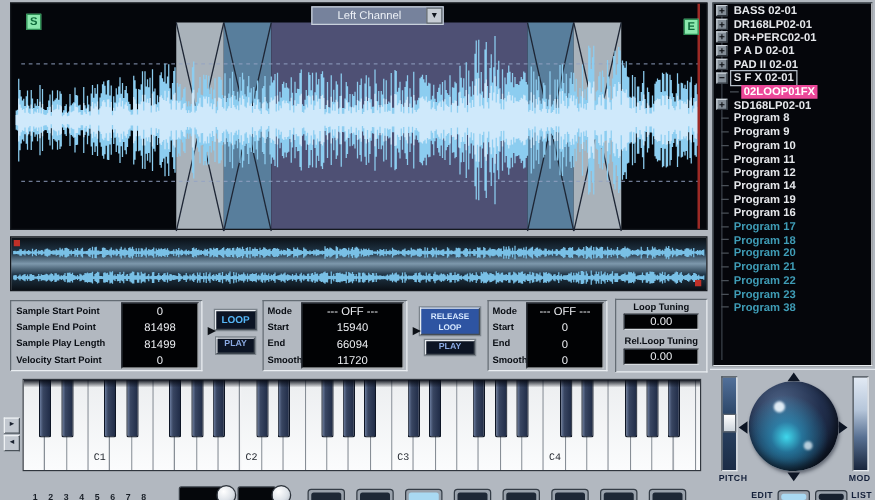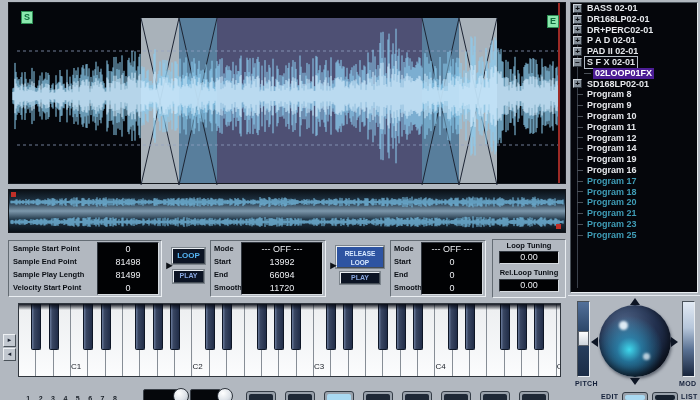--- a/index.html
+++ b/index.html
@@ -42,21 +42,21 @@
 
   
   .kb-wrap{position:absolute;left:18px;top:303px;width:543px;height:74px;background:#f2f3f5;overflow:hidden;
            border:1px solid #30363e;}
   .kb-shadow{position:absolute;left:0;right:0;top:0;height:6px;z-index:5;
              background:linear-gradient(rgba(8,12,22,.95),rgba(8,12,22,0));}
   .wkey{position:absolute;top:0;bottom:0;background:linear-gradient(#eceef0,#fbfcfd);border-right:1px solid #878e96;}
   .bkey{position:absolute;top:0;height:46px;width:10px;z-index:4;border:1px solid #0e1626;border-top:none;
         border-radius:0 0 2px 2px;
         background:linear-gradient(90deg,#6a7b9c 0%,#394662 30%,#212d48 100%);}
-  .klabel{position:absolute;bottom:5px;font-size:8px;color:#191e26;text-align:left;z-index:3;}
+  .klabel{position:absolute;bottom:5px;font-size:8px;color:#191e26;text-align:center;z-index:3;font-family:Liberation Mono, monospace;}
   .oct-btn{position:absolute;left:3px;width:13px;height:13px;background:#c2c8d0;border:1px solid;
            border-color:#eef1f4 #4a525a #4a525a #eef1f4;color:#1a2230;font-size:6px;text-align:center;line-height:11px;}
 
   
   .numrow{position:absolute;left:22px;top:387px;z-index:2;}
   .numrow span{display:inline-block;width:12.4px;text-align:center;font-size:7px;font-weight:bold;color:#181e26;}
   .knob-disp{position:absolute;top:389px;height:16px;background:#05070b;border:1px solid #3a4048;border-radius:2px;}
   .knob{position:absolute;top:388px;width:16px;height:16px;border-radius:50%;border:1px solid #2e343c;
         background:radial-gradient(circle at 35% 30%,#ffffff 0%,#dde2e8 55%,#aab2bc 100%);z-index:2;}
   .fbtn{position:absolute;top:391px;width:30px;height:14px;background:#9aa2ac;border:1px solid #343c46;
@@ -70,21 +70,21 @@
         border-color:#4a525a #e8ecf0 #e8ecf0 #4a525a;overflow:hidden;}
   .tree-vline{position:absolute;left:6px;top:6px;bottom:4px;width:1px;background:#3a404a;}
   .tree-row{position:relative;height:10.8px;line-height:10.8px;white-space:nowrap;display:flex;align-items:center;}
   .tbox{display:inline-block;width:9px;height:9px;margin-left:2px;margin-right:3px;background:#848e98;
         border:1px solid;border-color:#ccd3da #2e343c #2e343c #ccd3da;color:#06080c;font-size:8px;font-weight:bold;
         line-height:7px;text-align:center;flex:none;}
   .ttick{display:inline-block;width:6px;height:1px;background:#4a5058;margin-left:6px;margin-right:2px;flex:none;}
   .ttick.child{margin-left:13px;width:7px;}
   .tlbl{font-size:9px;font-weight:bold;color:#e6e8ec;padding:0 2px;}
   .tlbl.teal{color:#3f9cb6;}
-  .tlbl.selected{background:#4c1d95;color:#ffffff;}
+  .tlbl.selected{background:#ec4899;color:#ffffff;}
   .tlbl.focused{outline:1px solid #b4bcc6;}
 
   
   .ball-panel{position:absolute;left:568px;top:295px;width:132px;height:105px;background:#b2b8c0;
               border-top:1px solid #e4e8ee;}
   .vslider{position:absolute;width:13px;height:76px;border:1px solid;border-color:#4a525a #e8ecf0 #e8ecf0 #4a525a;}
   .vslider.pitch{background:linear-gradient(#52709a 0%,#2c4668 40%,#1b2c46 100%);}
   .vslider.mod{background:linear-gradient(#e2eaf4 0%,#b6c6da 35%,#587092 65%,#18253c 100%);}
   .shandle{position:absolute;left:0;width:11px;height:15px;background:linear-gradient(#ffffff,#ccd4dc);
            border:1px solid #5a626c;}
@@ -128,20 +128,24 @@
           <line x1="8" y1="142" x2="550" y2="142"></line>
       </g>
       <path id="wave-main-outer" fill="none" stroke="#8ccdf0" stroke-width="1" d="M4 85.3L4 100.7M5 84.7L5 101.3M6 59.9L6 126.1M7 68.9L7 117.1M8 74.2L8 111.8M9 77.4L9 108.6M10 76.0L10 110.0M11 81.7L11 104.3M12 74.0L12 112.0M13 69.3L13 116.7M14 81.6L14 104.4M15 83.8L15 102.2M16 69.0L16 117.0M17 75.8L17 110.2M18 83.3L18 102.7M19 79.7L19 106.3M20 81.5L20 104.5M21 76.1L21 109.9M22 81.7L22 104.3M23 64.9L23 121.1M24 82.9L24 103.1M25 68.2L25 117.8M26 84.1L26 101.9M27 85.0L27 101.0M28 84.9L28 101.1M29 82.6L29 103.4M30 77.3L30 108.7M31 72.6L31 113.4M32 86.5L32 99.5M33 69.4L33 116.6M34 77.9L34 108.1M35 76.7L35 109.3M36 75.6L36 110.4M37 69.2L37 116.8M38 76.8L38 109.2M39 69.9L39 116.1M40 71.9L40 114.1M41 87.0L41 99.0M42 85.1L42 100.9M43 81.7L43 104.3M44 80.3L44 105.7M45 87.1L45 98.9M46 86.2L46 99.8M47 72.2L47 113.8M48 81.1L48 104.9M49 79.8L49 106.2M50 78.8L50 107.2M51 67.0L51 119.0M52 73.0L52 113.0M53 73.3L53 112.7M54 81.3L54 104.7M55 80.7L55 105.3M56 84.9L56 101.1M57 84.9L57 101.1M58 66.6L58 119.4M59 81.1L59 104.9M60 83.7L60 102.3M61 73.6L61 112.4M62 80.5L62 105.5M63 86.0L63 100.0M64 71.8L64 114.2M65 65.0L65 121.0M66 75.1L66 110.9M67 67.4L67 118.6M68 72.0L68 114.0M69 64.3L69 121.7M70 84.5L70 101.5M71 75.0L71 111.0M72 71.6L72 114.4M73 64.4L73 121.6M74 62.1L74 123.9M75 65.6L75 120.4M76 72.5L76 113.5M77 61.3L77 124.7M78 61.0L78 125.0M79 73.4L79 112.6M80 65.3L80 120.7M81 85.5L81 100.5M82 73.9L82 112.1M83 78.9L83 107.1M84 67.5L84 118.5M85 72.6L85 113.4M86 66.2L86 119.8M87 58.7L87 127.3M88 72.0L88 114.0M89 63.4L89 122.6M90 75.4L90 110.6M91 68.9L91 117.1M92 65.7L92 120.3M93 71.5L93 114.5M94 78.3L94 107.7M95 80.1L95 105.9M96 84.7L96 101.3M97 84.5L97 101.5M98 57.5L98 128.5M99 61.2L99 124.8M100 68.0L100 118.0M101 84.4L101 101.6M102 68.1L102 117.9M103 68.7L103 117.3M104 64.4L104 121.6M105 54.0L105 132.0M106 78.1L106 107.9M107 53.9L107 132.1M108 66.1L108 119.9M109 60.4L109 125.6M110 66.7L110 119.3M111 59.1L111 126.9M112 81.3L112 104.7M113 52.3L113 133.7M114 70.1L114 115.9M115 67.8L115 118.2M116 80.3L116 105.7M117 73.1L117 112.9M118 78.7L118 107.3M119 57.1L119 128.9M120 54.8L120 131.2M121 59.5L121 126.5M122 62.3L122 123.7M123 48.0L123 138.0M124 63.7L124 122.3M125 58.2L125 127.8M126 48.3L126 137.7M127 67.5L127 118.5M128 76.6L128 109.4M129 63.3L129 122.7M130 53.8L130 132.2M131 50.8L131 135.2M132 77.3L132 108.7M133 63.4L133 122.6M134 66.3L134 119.7M135 64.1L135 121.9M136 77.2L136 108.8M137 75.0L137 111.0M138 68.1L138 117.9M139 66.7L139 119.3M140 77.9L140 108.1M141 82.2L141 103.8M142 78.0L142 108.0M143 82.0L143 104.0M144 80.1L144 105.9M145 50.8L145 135.2M146 46.2L146 139.8M147 81.5L147 104.5M148 78.5L148 107.5M149 71.0L149 115.0M150 67.6L150 118.4M151 58.5L151 127.5M152 72.7L152 113.3M153 73.1L153 112.9M154 56.8L154 129.2M155 60.3L155 125.7M156 56.9L156 129.1M157 67.7L157 118.3M158 57.5L158 128.5M159 72.2L159 113.8M160 67.0L160 119.0M161 76.3L161 109.7M162 68.6L162 117.4M163 59.5L163 126.5M164 82.3L164 103.7M165 78.0L165 108.0M166 58.3L166 127.7M167 58.5L167 127.5M168 60.8L168 125.2M169 72.9L169 113.1M170 75.3L170 110.7M171 55.6L171 130.4M172 78.5L172 107.5M173 75.4L173 110.6M174 71.8L174 114.2M175 59.5L175 126.5M176 74.3L176 111.7M177 54.4L177 131.6M178 69.7L178 116.3M179 73.5L179 112.5M180 76.5L180 109.5M181 70.4L181 115.6M182 77.9L182 108.1M183 58.6L183 127.4M184 69.5L184 116.5M185 55.1L185 130.9M186 60.5L186 125.5M187 72.3L187 113.7M188 74.1L188 111.9M189 65.9L189 120.1M190 57.8L190 128.2M191 70.9L191 115.1M192 67.5L192 118.5M193 81.8L193 104.2M194 66.6L194 119.4M195 76.0L195 110.0M196 69.5L196 116.5M197 61.4L197 124.6M198 76.4L198 109.6M199 78.8L199 107.2M200 83.6L200 102.4M201 67.5L201 118.5M202 65.8L202 120.2M203 57.7L203 128.3M204 78.1L204 107.9M205 79.5L205 106.5M206 83.8L206 102.2M207 65.4L207 120.6M208 58.1L208 127.9M209 63.0L209 123.0M210 61.2L210 124.8M211 56.2L211 129.8M212 79.9L212 106.1M213 55.2L213 130.8M214 78.2L214 107.8M215 70.4L215 115.6M216 74.9L216 111.1M217 64.2L217 121.8M218 62.4L218 123.6M219 67.1L219 118.9M220 63.3L220 122.7M221 66.9L221 119.1M222 67.7L222 118.3M223 77.9L223 108.1M224 58.8L224 127.2M225 71.1L225 114.9M226 81.2L226 104.8M227 62.4L227 123.6M228 71.4L228 114.6M229 68.0L229 118.0M230 68.2L230 117.8M231 55.4L231 130.6M232 52.6L232 133.4M233 80.4L233 105.6M234 81.7L234 104.3M235 76.7L235 109.3M236 69.0L236 117.0M237 73.5L237 112.5M238 54.7L238 131.3M239 56.9L239 129.1M240 69.1L240 116.9M241 55.2L241 130.8M242 77.4L242 108.6M243 70.7L243 115.3M244 54.9L244 131.1M245 64.5L245 121.5M246 60.2L246 125.8M247 76.0L247 110.0M248 56.1L248 129.9M249 53.9L249 132.1M250 58.9L250 127.1M251 84.2L251 101.8M252 80.9L252 105.1M253 62.6L253 123.4M254 82.5L254 103.5M255 83.0L255 103.0M256 57.1L256 128.9M257 78.4L257 107.6M258 68.8L258 117.2M259 78.8L259 107.2M260 61.9L260 124.1M261 64.6L261 121.4M262 83.7L262 102.3M263 73.7L263 112.3M264 55.7L264 130.3M265 83.4L265 102.6M266 83.3L266 102.7M267 75.8L267 110.2M268 62.6L268 123.4M269 65.9L269 120.1M270 78.7L270 107.3M271 72.1L271 113.9M272 82.7L272 103.3M273 72.4L273 113.6M274 73.7L274 112.3M275 70.3L275 115.7M276 81.1L276 104.9M277 62.3L277 123.7M278 77.5L278 108.5M279 65.0L279 121.0M280 59.8L280 126.2M281 83.8L281 102.2M282 80.6L282 105.4M283 63.7L283 122.3M284 57.1L284 128.9M285 77.7L285 108.3M286 58.9L286 127.1M287 65.9L287 120.1M288 76.4L288 109.6M289 82.4L289 103.6M290 82.1L290 103.9M291 52.5L291 133.5M292 63.7L292 122.3M293 78.0L293 108.0M294 69.8L294 116.2M295 82.7L295 103.3M296 69.7L296 116.3M297 72.6L297 113.4M298 59.9L298 126.1M299 80.4L299 105.6M300 61.2L300 124.8M301 80.1L301 105.9M302 78.2L302 107.8M303 79.1L303 106.9M304 55.3L304 130.7M305 83.2L305 102.8M306 83.2L306 102.8M307 52.9L307 133.1M308 53.8L308 132.2M309 70.3L309 115.7M310 67.1L310 118.9M311 62.3L311 123.7M312 80.1L312 105.9M313 69.2L313 116.8M314 82.4L314 103.6M315 66.5L315 119.5M316 61.9L316 124.1M317 57.1L317 128.9M318 82.6L318 103.4M319 67.5L319 118.5M320 74.3L320 111.7M321 82.9L321 103.1M322 54.3L322 131.7M323 77.4L323 108.6M324 80.6L324 105.4M325 77.1L325 108.9M326 75.1L326 110.9M327 59.5L327 126.5M328 58.4L328 127.6M329 56.8L329 129.2M330 60.4L330 125.6M331 62.9L331 123.1M332 56.9L332 129.1M333 65.5L333 120.5M334 63.2L334 122.8M335 63.7L335 122.3M336 76.5L336 109.5M337 73.6L337 112.4M338 64.8L338 121.2M339 76.0L339 110.0M340 78.5L340 107.5M341 70.6L341 115.4M342 67.1L342 118.9M343 64.3L343 121.7M344 72.7L344 113.3M345 62.6L345 123.4M346 78.2L346 107.8M347 61.1L347 124.9M348 68.9L348 117.1M349 71.5L349 114.5M350 73.0L350 113.0M351 57.1L351 128.9M352 80.8L352 105.2M353 66.8L353 119.2M354 67.2L354 118.8M355 62.4L355 123.6M356 63.5L356 122.5M357 81.6L357 104.4M358 71.0L358 115.0M359 49.5L359 136.5M360 59.2L360 126.8M361 67.0L361 119.0M362 59.5L362 126.5M363 73.9L363 112.1M364 46.7L364 139.3M365 81.0L365 105.0M366 53.4L366 132.6M367 66.2L367 119.8M368 74.2L368 111.8M369 62.0L369 124.0M370 72.7L370 113.3M371 40.0L371 146.0M372 29.4L372 156.6M373 55.1L373 130.9M374 28.8L374 157.2M375 71.8L375 114.2M376 54.6L376 131.4M377 70.2L377 115.8M378 75.1L378 110.9M379 36.5L379 149.5M380 30.6L380 155.4M381 65.7L381 120.3M382 75.3L382 110.7M383 51.3L383 134.7M384 40.3L384 145.7M385 62.9L385 123.1M386 50.8L386 135.2M387 25.7L387 160.3M388 65.9L388 120.1M389 52.8L389 133.2M390 45.6L390 140.4M391 67.6L391 118.4M392 76.2L392 109.8M393 52.4L393 133.6M394 76.6L394 109.4M395 59.0L395 127.0M396 64.3L396 121.7M397 55.1L397 130.9M398 49.3L398 136.7M399 54.3L399 131.7M400 62.8L400 123.2M401 55.3L401 130.7M402 66.7L402 119.3M403 58.5L403 127.5M404 64.1L404 121.9M405 64.2L405 121.8M406 64.9L406 121.1M407 62.0L407 124.0M408 58.6L408 127.4M409 60.4L409 125.6M410 54.2L410 131.8M411 55.1L411 130.9M412 62.6L412 123.4M413 64.5L413 121.5M414 80.3L414 105.7M415 77.4L415 108.6M416 50.2L416 135.8M417 79.0L417 107.0M418 54.1L418 131.9M419 83.1L419 102.9M420 60.6L420 125.4M421 69.2L421 116.8M422 57.9L422 128.1M423 77.3L423 108.7M424 79.9L424 106.1M425 75.8L425 110.2M426 63.1L426 122.9M427 65.2L427 120.8M428 75.9L428 110.1M429 82.0L429 104.0M430 76.5L430 109.5M431 54.0L431 132.0M432 82.1L432 103.9M433 80.6L433 105.4M434 77.6L434 108.4M435 60.6L435 125.4M436 83.4L436 102.6M437 60.6L437 125.4M438 83.1L438 102.9M439 48.9L439 137.1M440 67.7L440 118.3M441 48.3L441 137.7M442 63.3L442 122.7M443 71.5L443 114.5M444 55.9L444 130.1M445 75.1L445 110.9M446 71.6L446 114.4M447 59.6L447 126.4M448 54.7L448 131.3M449 64.2L449 121.8M450 55.2L450 130.8M451 70.1L451 115.9M452 60.0L452 126.0M453 74.4L453 111.6M454 79.9L454 106.1M455 67.4L455 118.6M456 73.9L456 112.1M457 48.5L457 137.5M458 75.4L458 110.6M459 68.4L459 117.6M460 77.0L460 109.0M461 66.9L461 119.1M462 33.5L462 152.5M463 35.2L463 150.8M464 52.2L464 133.8M465 42.8L465 143.2M466 33.5L466 152.5M467 77.4L467 108.6M468 70.1L468 115.9M469 69.2L469 116.8M470 57.9L470 128.1M471 54.4L471 131.6M472 70.6L472 115.4M473 53.4L473 132.6M474 58.6L474 127.4M475 76.2L475 109.8M476 76.6L476 109.4M477 44.9L477 141.1M478 58.2L478 127.8M479 65.5L479 120.5M480 76.9L480 109.1M481 59.7L481 126.3M482 41.8L482 144.2M483 37.5L483 148.5M484 56.8L484 129.2M485 48.3L485 137.7M486 34.6L486 151.4M487 37.4L487 148.6M488 69.5L488 116.5M489 45.3L489 140.7M490 49.1L490 136.9M491 51.2L491 134.8M492 45.9L492 140.1M493 58.2L493 127.8M494 58.8L494 127.2M495 74.3L495 111.7M496 75.2L496 110.8M497 56.9L497 129.1M498 74.1L498 111.9M499 58.6L499 127.4M500 82.2L500 103.8M501 66.1L501 119.9M502 66.1L502 119.9M503 77.7L503 108.3M504 70.6L504 115.4M505 63.3L505 122.7M506 53.8L506 132.2M507 76.1L507 109.9M508 83.4L508 102.6M509 67.0L509 119.0M510 70.5L510 115.5M511 83.1L511 102.9M512 83.0L512 103.0M513 73.4L513 112.6M514 80.0L514 106.0M515 64.0L515 122.0M516 62.1L516 123.9M517 59.8L517 126.2M518 60.9L518 125.1M519 60.7L519 125.3M520 70.6L520 115.4M521 55.2L521 130.8M522 56.1L522 129.9M523 70.0L523 116.0M524 55.0L524 131.0M525 55.9L525 130.1M526 76.2L526 109.8M527 56.7L527 129.3M528 61.0L528 125.0M529 71.5L529 114.5M530 74.6L530 111.4M531 78.1L531 107.9M532 71.6L532 114.4M533 55.5L533 130.5M534 63.9L534 122.1M535 76.5L535 109.5M536 63.1L536 122.9M537 63.6L537 122.4M538 67.6L538 118.4M539 64.7L539 121.3M540 68.2L540 117.8M541 61.5L541 124.5M542 83.3L542 102.7M543 62.7L543 123.3M544 58.3L544 127.7M545 81.3L545 104.7M546 75.3L546 110.7M547 64.9L547 121.1M548 63.7L548 122.3M549 72.4L549 113.6M550 75.0L550 111.0"></path>
       <path id="wave-main-inner" fill="none" stroke="#cfe9fb" stroke-width="1" d="M4 89.0L4 97.0M5 88.7L5 97.3M6 75.8L6 110.2M7 80.5L7 105.5M8 83.2L8 102.8M9 84.9L9 101.1M10 84.2L10 101.8M11 87.1L11 98.9M12 83.1L12 102.9M13 80.7L13 105.3M14 87.1L14 98.9M15 88.2L15 97.8M16 80.5L16 105.5M17 84.1L17 101.9M18 87.9L18 98.1M19 86.1L19 99.9M20 87.0L20 99.0M21 84.2L21 101.8M22 87.1L22 98.9M23 78.4L23 107.6M24 87.7L24 98.3M25 80.1L25 105.9M26 88.4L26 97.6M27 88.9L27 97.1M28 88.8L28 97.2M29 87.6L29 98.4M30 84.9L30 101.1M31 82.4L31 103.6M32 89.6L32 96.4M33 80.7L33 105.3M34 85.2L34 100.8M35 84.5L35 101.5M36 83.9L36 102.1M37 80.6L37 105.4M38 84.6L38 101.4M39 81.0L39 105.0M40 82.0L40 104.0M41 89.9L41 96.1M42 88.9L42 97.1M43 87.1L43 98.9M44 86.4L44 99.6M45 89.9L45 96.1M46 89.5L46 96.5M47 82.2L47 103.8M48 86.8L48 99.2M49 86.1L49 99.9M50 85.6L50 100.4M51 79.5L51 106.5M52 82.6L52 103.4M53 82.7L53 103.3M54 86.9L54 99.1M55 86.6L55 99.4M56 88.8L56 97.2M57 88.8L57 97.2M58 79.3L58 106.7M59 86.8L59 99.2M60 88.2L60 97.8M61 82.9L61 103.1M62 86.5L62 99.5M63 89.3L63 96.7M64 82.0L64 104.0M65 78.5L65 107.5M66 83.7L66 102.3M67 79.7L67 106.3M68 82.1L68 103.9M69 78.1L69 107.9M70 88.6L70 97.4M71 83.6L71 102.4M72 81.9L72 104.1M73 78.1L73 107.9M74 76.9L74 109.1M75 78.8L75 107.2M76 82.4L76 103.6M77 76.5L77 109.5M78 76.3L78 109.7M79 82.8L79 103.2M80 78.6L80 107.4M81 89.1L81 96.9M82 83.1L82 102.9M83 85.6L83 100.4M84 79.7L84 106.3M85 82.4L85 103.6M86 79.0L86 107.0M87 75.2L87 110.8M88 82.1L88 103.9M89 77.6L89 108.4M90 83.9L90 102.1M91 80.5L91 105.5M92 78.8L92 107.2M93 81.8L93 104.2M94 85.3L94 100.7M95 86.3L95 99.7M96 88.7L96 97.3M97 88.6L97 97.4M98 74.5L98 111.5M99 76.5L99 109.5M100 80.0L100 106.0M101 88.5L101 97.5M102 80.0L102 106.0M103 80.4L103 105.6M104 78.1L104 107.9M105 72.7L105 113.3M106 85.3L106 100.7M107 72.7L107 113.3M108 79.0L108 107.0M109 76.0L109 110.0M110 79.3L110 106.7M111 75.3L111 110.7M112 86.9L112 99.1M113 71.8L113 114.2M114 81.1L114 104.9M115 79.9L115 106.1M116 86.4L116 99.6M117 82.7L117 103.3M118 85.6L118 100.4M119 74.3L119 111.7M120 73.1L120 112.9M121 75.6L121 110.4M122 77.0L122 109.0M123 69.6L123 116.4M124 77.7L124 108.3M125 74.9L125 111.1M126 69.7L126 116.3M127 79.8L127 106.2M128 84.5L128 101.5M129 77.5L129 108.5M130 72.6L130 113.4M131 71.1L131 114.9M132 84.8L132 101.2M133 77.6L133 108.4M134 79.1L134 106.9M135 78.0L135 108.0M136 84.8L136 101.2M137 83.6L137 102.4M138 80.0L138 106.0M139 79.3L139 106.7M140 85.2L140 100.8M141 87.4L141 98.6M142 85.2L142 100.8M143 87.3L143 98.7M144 86.3L144 99.7M145 71.1L145 114.9M146 68.7L146 117.3M147 87.0L147 99.0M148 85.5L148 100.5M149 81.6L149 104.4M150 79.8L150 106.2M151 75.1L151 110.9M152 82.4L152 103.6M153 82.7L153 103.3M154 74.2L154 111.8M155 76.0L155 110.0M156 74.2L156 111.8M157 79.8L157 106.2M158 74.5L158 111.5M159 82.2L159 103.8M160 79.5L160 106.5M161 84.3L161 101.7M162 80.3L162 105.7M163 75.6L163 110.4M164 87.5L164 98.5M165 85.2L165 100.8M166 75.0L166 111.0M167 75.1L167 110.9M168 76.2L168 109.8M169 82.6L169 103.4M170 83.8L170 102.2M171 73.6L171 112.4M172 85.5L172 100.5M173 83.8L173 102.2M174 82.0L174 104.0M175 75.6L175 110.4M176 83.3L176 102.7M177 72.9L177 113.1M178 80.9L178 105.1M179 82.8L179 103.2M180 84.4L180 101.6M181 81.3L181 104.7M182 85.2L182 100.8M183 75.1L183 110.9M184 80.8L184 105.2M185 73.3L185 112.7M186 76.1L186 109.9M187 82.2L187 103.8M188 83.2L188 102.8M189 78.9L189 107.1M190 74.7L190 111.3M191 81.5L191 104.5M192 79.8L192 106.2M193 87.2L193 98.8M194 79.2L194 106.8M195 84.2L195 101.8M196 80.8L196 105.2M197 76.6L197 109.4M198 84.4L198 101.6M199 85.6L199 100.4M200 88.1L200 97.9M201 79.7L201 106.3M202 78.8L202 107.2M203 74.6L203 111.4M204 85.2L204 100.8M205 86.0L205 100.0M206 88.2L206 97.8M207 78.7L207 107.3M208 74.9L208 111.1M209 77.4L209 108.6M210 76.5L210 109.5M211 73.9L211 112.1M212 86.2L212 99.8M213 73.4L213 112.6M214 85.3L214 100.7M215 81.3L215 104.7M216 83.6L216 102.4M217 78.0L217 108.0M218 77.1L218 108.9M219 79.5L219 106.5M220 77.6L220 108.4M221 79.4L221 106.6M222 79.8L222 106.2M223 85.1L223 100.9M224 75.2L224 110.8M225 81.6L225 104.4M226 86.9L226 99.1M227 77.1L227 108.9M228 81.8L228 104.2M229 80.0L229 106.0M230 80.1L230 105.9M231 73.4L231 112.6M232 72.0L232 114.0M233 86.5L233 99.5M234 87.1L234 98.9M235 84.5L235 101.5M236 80.5L236 105.5M237 82.9L237 103.1M238 73.1L238 112.9M239 74.2L239 111.8M240 80.6L240 105.4M241 73.3L241 112.7M242 84.9L242 101.1M243 81.4L243 104.6M244 73.2L244 112.8M245 78.2L245 107.8M246 75.9L246 110.1M247 84.2L247 101.8M248 73.8L248 112.2M249 72.7L249 113.3M250 75.3L250 110.7M251 88.4L251 97.6M252 86.7L252 99.3M253 77.2L253 108.8M254 87.5L254 98.5M255 87.8L255 98.2M256 74.3L256 111.7M257 85.4L257 100.6M258 80.4L258 105.6M259 85.6L259 100.4M260 76.8L260 109.2M261 78.3L261 107.7M262 88.2L262 97.8M263 83.0L263 103.0M264 73.6L264 112.4M265 88.0L265 98.0M266 88.0L266 98.0M267 84.1L267 101.9M268 77.2L268 108.8M269 78.9L269 107.1M270 85.6L270 100.4M271 82.1L271 103.9M272 87.6L272 98.4M273 82.3L273 103.7M274 83.0L274 103.0M275 81.2L275 104.8M276 86.8L276 99.2M277 77.0L277 109.0M278 84.9L278 101.1M279 78.4L279 107.6M280 75.7L280 110.3M281 88.2L281 97.8M282 86.5L282 99.5M283 77.8L283 108.2M284 74.3L284 111.7M285 85.1L285 100.9M286 75.3L286 110.7M287 78.9L287 107.1M288 84.4L288 101.6M289 87.5L289 98.5M290 87.3L290 98.7M291 72.0L291 114.0M292 77.8L292 108.2M293 85.2L293 100.8M294 80.9L294 105.1M295 87.6L295 98.4M296 80.9L296 105.1M297 82.4L297 103.6M298 75.8L298 110.2M299 86.4L299 99.6M300 76.4L300 109.6M301 86.3L301 99.7M302 85.3L302 100.7M303 85.8L303 100.2M304 73.4L304 112.6M305 87.9L305 98.1M306 87.9L306 98.1M307 72.2L307 113.8M308 72.6L308 113.4M309 81.2L309 104.8M310 79.5L310 106.5M311 77.1L311 108.9M312 86.3L312 99.7M313 80.6L313 105.4M314 87.5L314 98.5M315 79.2L315 106.8M316 76.8L316 109.2M317 74.3L317 111.7M318 87.6L318 98.4M319 79.8L319 106.2M320 83.3L320 102.7M321 87.7L321 98.3M322 72.9L322 113.1M323 84.9L323 101.1M324 86.6L324 99.4M325 84.7L325 101.3M326 83.7L326 102.3M327 75.6L327 110.4M328 75.0L328 111.0M329 74.2L329 111.8M330 76.0L330 110.0M331 77.3L331 108.7M332 74.2L332 111.8M333 78.7L333 107.3M334 77.5L334 108.5M335 77.8L335 108.2M336 84.4L336 101.6M337 82.9L337 103.1M338 78.4L338 107.6M339 84.2L339 101.8M340 85.5L340 100.5M341 81.4L341 104.6M342 79.6L342 106.4M343 78.1L343 107.9M344 82.5L344 103.5M345 77.2L345 108.8M346 85.3L346 100.7M347 76.4L347 109.6M348 80.5L348 105.5M349 81.8L349 104.2M350 82.6L350 103.4M351 74.3L351 111.7M352 86.7L352 99.3M353 79.4L353 106.6M354 79.6L354 106.4M355 77.1L355 108.9M356 77.7L356 108.3M357 87.1L357 98.9M358 81.5L358 104.5M359 70.4L359 115.6M360 75.4L360 110.6M361 79.5L361 106.5M362 75.6L362 110.4M363 83.1L363 102.9M364 68.9L364 117.1M365 86.8L365 99.2M366 72.4L366 113.6M367 79.1L367 106.9M368 83.2L368 102.8M369 76.9L369 109.1M370 82.5L370 103.5M371 65.5L371 120.5M372 59.9L372 126.1M373 73.3L373 112.7M374 59.6L374 126.4M375 82.0L375 104.0M376 73.0L376 113.0M377 81.1L377 104.9M378 83.7L378 102.3M379 63.6L379 122.4M380 60.5L380 125.5M381 78.8L381 107.2M382 83.8L382 102.2M383 71.3L383 114.7M384 65.6L384 120.4M385 77.4L385 108.6M386 71.0L386 115.0M387 58.0L387 128.0M388 78.9L388 107.1M389 72.1L389 113.9M390 68.3L390 117.7M391 79.8L391 106.2M392 84.3L392 101.7M393 71.9L393 114.1M394 84.5L394 101.5M395 75.3L395 110.7M396 78.1L396 107.9M397 73.3L397 112.7M398 70.3L398 115.7M399 72.9L399 113.1M400 77.3L400 108.7M401 73.4L401 112.6M402 79.3L402 106.7M403 75.0L403 111.0M404 78.0L404 108.0M405 78.0L405 108.0M406 78.4L406 107.6M407 76.9L407 109.1M408 75.1L408 110.9M409 76.0L409 110.0M410 72.8L410 113.2M411 73.3L411 112.7M412 77.2L412 108.8M413 78.2L413 107.8M414 86.4L414 99.6M415 84.9L415 101.1M416 70.7L416 115.3M417 85.7L417 100.3M418 72.8L418 113.2M419 87.8L419 98.2M420 76.2L420 109.8M421 80.6L421 105.4M422 74.7L422 111.3M423 84.9L423 101.1M424 86.2L424 99.8M425 84.0L425 102.0M426 77.4L426 108.6M427 78.5L427 107.5M428 84.1L428 101.9M429 87.3L429 98.7M430 84.4L430 101.6M431 72.7L431 113.3M432 87.3L432 98.7M433 86.5L433 99.5M434 85.0L434 101.0M435 76.1L435 109.9M436 88.0L436 98.0M437 76.2L437 109.8M438 87.9L438 98.1M439 70.1L439 115.9M440 79.9L440 106.1M441 69.7L441 116.3M442 77.5L442 108.5M443 81.8L443 104.2M444 73.7L444 112.3M445 83.7L445 102.3M446 81.9L446 104.1M447 75.6L447 110.4M448 73.1L448 112.9M449 78.0L449 108.0M450 73.4L450 112.6M451 81.1L451 104.9M452 75.9L452 110.1M453 83.3L453 102.7M454 86.2L454 99.8M455 79.7L455 106.3M456 83.0L456 103.0M457 69.9L457 116.1M458 83.8L458 102.2M459 80.2L459 105.8M460 84.7L460 101.3M461 79.4L461 106.6M462 62.0L462 124.0M463 62.9L463 123.1M464 71.8L464 114.2M465 66.9L465 119.1M466 62.1L466 123.9M467 84.9L467 101.1M468 81.1L468 104.9M469 80.6L469 105.4M470 74.7L470 111.3M471 72.9L471 113.1M472 81.4L472 104.6M473 72.4L473 113.6M474 75.1L474 110.9M475 84.3L475 101.7M476 84.5L476 101.5M477 68.0L477 118.0M478 74.9L478 111.1M479 78.7L479 107.3M480 84.7L480 101.3M481 75.7L481 110.3M482 66.4L482 119.6M483 64.1L483 121.9M484 74.2L484 111.8M485 69.8L485 116.2M486 62.6L486 123.4M487 64.1L487 121.9M488 80.8L488 105.2M489 68.2L489 117.8M490 70.2L490 115.8M491 71.3L491 114.7M492 68.5L492 117.5M493 74.9L493 111.1M494 75.2L494 110.8M495 83.3L495 102.7M496 83.8L496 102.2M497 74.2L497 111.8M498 83.2L498 102.8M499 75.1L499 110.9M500 87.4L500 98.6M501 79.0L501 107.0M502 79.0L502 107.0M503 85.0L503 101.0M504 81.4L504 104.6M505 77.5L505 108.5M506 72.6L506 113.4M507 84.2L507 101.8M508 88.0L508 98.0M509 79.5L509 106.5M510 81.3L510 104.7M511 87.8L511 98.2M512 87.8L512 98.2M513 82.8L513 103.2M514 86.2L514 99.8M515 77.9L515 108.1M516 76.9L516 109.1M517 75.7L517 110.3M518 76.3L518 109.7M519 76.2L519 109.8M520 81.4L520 104.6M521 73.4L521 112.6M522 73.8L522 112.2M523 81.0L523 105.0M524 73.2L524 112.8M525 73.7L525 112.3M526 84.3L526 101.7M527 74.1L527 111.9M528 76.4L528 109.6M529 81.8L529 104.2M530 83.4L530 102.6M531 85.2L531 100.8M532 81.9L532 104.1M533 73.5L533 112.5M534 77.8L534 108.2M535 84.4L535 101.6M536 77.4L536 108.6M537 77.7L537 108.3M538 79.8L538 106.2M539 78.3L539 107.7M540 80.1L540 105.9M541 76.6L541 109.4M542 88.0L542 98.0M543 77.3L543 108.7M544 75.0L544 111.0M545 86.9L545 99.1M546 83.8L546 102.2M547 78.4L547 107.6M548 77.8L548 108.2M549 82.3L549 103.7M550 83.6L550 102.4"></path>
     </svg>
 
     <div class="red-line" style="left:549px;"></div>
     <div class="badge" style="left:12px;top:8px;">S</div>
     <div class="badge" style="left:538px;top:12px;">E</div>
 
+    <div class="chan-dd">
+      <span class="txt">Left Channel</span>
+      <span class="arr">▼</span>
+    </div>
   </div>
 
   <div class="disp-ov">
     <svg width="556" height="42">
       <path id="wave-ov-1" fill="none" stroke="#79c0e6" stroke-width="1" d="M2 10.7L2 13.3M3 10.6L3 13.4M4 10.9L4 13.1M5 10.7L5 13.3M6 10.5L6 13.5M7 9.4L7 14.6M8 9.4L8 14.6M9 10.7L9 13.3M10 10.5L10 13.5M11 9.6L11 14.4M12 11.0L12 13.0M13 10.7L13 13.3M14 10.0L14 14.0M15 10.7L15 13.3M16 11.2L16 12.8M17 9.0L17 15.0M18 10.9L18 13.1M19 10.0L19 14.0M20 9.2L20 14.8M21 11.2L21 12.8M22 10.2L22 13.8M23 10.8L23 13.2M24 9.9L24 14.1M25 10.2L25 13.8M26 11.1L26 12.9M27 9.5L27 14.5M28 9.0L28 15.0M29 8.7L29 15.3M30 9.5L30 14.5M31 9.7L31 14.3M32 10.8L32 13.2M33 10.4L33 13.6M34 10.2L34 13.8M35 10.4L35 13.6M36 9.4L36 14.6M37 10.1L37 13.9M38 10.2L38 13.8M39 8.2L39 15.8M40 9.5L40 14.5M41 8.8L41 15.2M42 10.3L42 13.7M43 8.3L43 15.7M44 8.1L44 15.9M45 8.6L45 15.4M46 9.1L46 14.9M47 10.8L47 13.2M48 9.7L48 14.3M49 10.9L49 13.1M50 10.8L50 13.2M51 8.7L51 15.3M52 9.9L52 14.1M53 8.4L53 15.6M54 10.3L54 13.7M55 10.5L55 13.5M56 8.9L56 15.1M57 8.1L57 15.9M58 10.9L58 13.1M59 11.0L59 13.0M60 10.7L60 13.3M61 10.5L61 13.5M62 9.1L62 14.9M63 8.4L63 15.6M64 10.2L64 13.8M65 7.4L65 16.6M66 10.4L66 13.6M67 7.7L67 16.3M68 7.4L68 16.6M69 10.3L69 13.7M70 10.3L70 13.7M71 10.9L71 13.1M72 10.8L72 13.2M73 8.2L73 15.8M74 7.9L74 16.1M75 8.4L75 15.6M76 9.7L76 14.3M77 10.0L77 14.0M78 10.3L78 13.7M79 9.4L79 14.6M80 8.0L80 16.0M81 10.2L81 13.8M82 9.7L82 14.3M83 10.5L83 13.5M84 9.0L84 15.0M85 9.6L85 14.4M86 10.8L86 13.2M87 8.9L87 15.1M88 7.3L88 16.7M89 9.7L89 14.3M90 9.5L90 14.5M91 8.1L91 15.9M92 9.8L92 14.2M93 10.3L93 13.7M94 8.3L94 15.7M95 7.7L95 16.3M96 8.9L96 15.1M97 7.3L97 16.7M98 9.4L98 14.6M99 10.8L99 13.2M100 8.5L100 15.5M101 10.9L101 13.1M102 8.6L102 15.4M103 10.9L103 13.1M104 8.5L104 15.5M105 8.8L105 15.2M106 10.3L106 13.7M107 9.4L107 14.6M108 8.0L108 16.0M109 10.4L109 13.6M110 9.1L110 14.9M111 9.7L111 14.3M112 9.7L112 14.3M113 9.1L113 14.9M114 7.9L114 16.1M115 11.0L115 13.0M116 8.7L116 15.3M117 9.9L117 14.1M118 8.7L118 15.3M119 9.3L119 14.7M120 8.5L120 15.5M121 9.4L121 14.6M122 9.2L122 14.8M123 8.5L123 15.5M124 9.8L124 14.2M125 8.5L125 15.5M126 10.1L126 13.9M127 11.0L127 13.0M128 10.7L128 13.3M129 10.6L129 13.4M130 9.3L130 14.7M131 11.0L131 13.0M132 9.1L132 14.9M133 10.2L133 13.8M134 8.3L134 15.7M135 10.5L135 13.5M136 9.6L136 14.4M137 10.1L137 13.9M138 11.0L138 13.0M139 10.4L139 13.6M140 9.6L140 14.4M141 10.7L141 13.3M142 10.1L142 13.9M143 11.0L143 13.0M144 10.7L144 13.3M145 8.4L145 15.6M146 8.0L146 16.0M147 9.3L147 14.7M148 8.3L148 15.7M149 9.9L149 14.1M150 9.6L150 14.4M151 10.3L151 13.7M152 10.0L152 14.0M153 10.8L153 13.2M154 10.3L154 13.7M155 9.0L155 15.0M156 9.7L156 14.3M157 9.2L157 14.8M158 11.0L158 13.0M159 8.3L159 15.7M160 8.8L160 15.2M161 9.8L161 14.2M162 8.2L162 15.8M163 9.1L163 14.9M164 8.4L164 15.6M165 8.3L165 15.7M166 10.3L166 13.7M167 10.0L167 14.0M168 9.3L168 14.7M169 8.3L169 15.7M170 7.8L170 16.2M171 10.4L171 13.6M172 9.1L172 14.9M173 8.4L173 15.6M174 8.7L174 15.3M175 8.5L175 15.5M176 10.1L176 13.9M177 8.4L177 15.6M178 8.1L178 15.9M179 10.4L179 13.6M180 8.8L180 15.2M181 7.6L181 16.4M182 8.5L182 15.5M183 8.2L183 15.8M184 9.3L184 14.7M185 7.4L185 16.6M186 9.1L186 14.9M187 10.7L187 13.3M188 8.3L188 15.7M189 7.8L189 16.2M190 10.5L190 13.5M191 7.5L191 16.5M192 10.6L192 13.4M193 8.9L193 15.1M194 9.1L194 14.9M195 8.0L195 16.0M196 9.2L196 14.8M197 9.1L197 14.9M198 10.7L198 13.3M199 8.1L199 15.9M200 10.0L200 14.0M201 9.4L201 14.6M202 7.8L202 16.2M203 8.2L203 15.8M204 9.2L204 14.8M205 9.7L205 14.3M206 9.3L206 14.7M207 8.9L207 15.1M208 10.7L208 13.3M209 9.4L209 14.6M210 8.4L210 15.6M211 8.4L211 15.6M212 8.9L212 15.1M213 8.5L213 15.5M214 9.2L214 14.8M215 10.7L215 13.3M216 9.7L216 14.3M217 10.6L217 13.4M218 9.8L218 14.2M219 9.9L219 14.1M220 10.5L220 13.5M221 8.4L221 15.6M222 9.2L222 14.8M223 9.4L223 14.6M224 10.5L224 13.5M225 10.8L225 13.2M226 8.0L226 16.0M227 9.1L227 14.9M228 9.3L228 14.7M229 8.0L229 16.0M230 9.6L230 14.4M231 9.9L231 14.1M232 10.2L232 13.8M233 10.8L233 13.2M234 7.9L234 16.1M235 8.9L235 15.1M236 9.6L236 14.4M237 10.7L237 13.3M238 10.9L238 13.1M239 10.1L239 13.9M240 10.9L240 13.1M241 10.8L241 13.2M242 9.7L242 14.3M243 10.4L243 13.6M244 9.3L244 14.7M245 9.8L245 14.2M246 9.8L246 14.2M247 10.7L247 13.3M248 10.6L248 13.4M249 10.3L249 13.7M250 10.8L250 13.2M251 7.0L251 17.0M252 8.9L252 15.1M253 8.4L253 15.6M254 9.4L254 14.6M255 8.0L255 16.0M256 8.6L256 15.4M257 9.4L257 14.6M258 10.0L258 14.0M259 10.5L259 13.5M260 7.0L260 17.0M261 7.7L261 16.3M262 10.6L262 13.4M263 9.0L263 15.0M264 9.6L264 14.4M265 8.9L265 15.1M266 8.3L266 15.7M267 8.4L267 15.6M268 9.0L268 15.0M269 10.2L269 13.8M270 8.1L270 15.9M271 10.6L271 13.4M272 9.0L272 15.0M273 7.6L273 16.4M274 9.8L274 14.2M275 8.1L275 15.9M276 7.4L276 16.6M277 8.0L277 16.0M278 8.9L278 15.1M279 11.0L279 13.0M280 8.9L280 15.1M281 10.2L281 13.8M282 8.7L282 15.3M283 9.3L283 14.7M284 9.0L284 15.0M285 9.9L285 14.1M286 8.8L286 15.2M287 10.0L287 14.0M288 10.2L288 13.8M289 10.1L289 13.9M290 11.2L290 12.8M291 10.9L291 13.1M292 11.1L292 12.9M293 9.9L293 14.1M294 11.0L294 13.0M295 9.1L295 14.9M296 9.8L296 14.2M297 9.9L297 14.1M298 9.1L298 14.9M299 10.9L299 13.1M300 9.4L300 14.6M301 10.7L301 13.3M302 10.5L302 13.5M303 9.8L303 14.2M304 10.8L304 13.2M305 8.1L305 15.9M306 9.4L306 14.6M307 9.8L307 14.2M308 10.0L308 14.0M309 10.6L309 13.4M310 10.2L310 13.8M311 11.0L311 13.0M312 10.9L312 13.1M313 9.8L313 14.2M314 9.5L314 14.5M315 8.8L315 15.2M316 10.7L316 13.3M317 10.3L317 13.7M318 9.9L318 14.1M319 10.6L319 13.4M320 8.2L320 15.8M321 9.5L321 14.5M322 9.4L322 14.6M323 9.7L323 14.3M324 10.3L324 13.7M325 9.0L325 15.0M326 8.9L326 15.1M327 8.5L327 15.5M328 9.2L328 14.8M329 10.6L329 13.4M330 10.5L330 13.5M331 7.8L331 16.2M332 10.5L332 13.5M333 8.1L333 15.9M334 10.7L334 13.3M335 10.8L335 13.2M336 9.9L336 14.1M337 8.2L337 15.8M338 8.9L338 15.1M339 10.4L339 13.6M340 8.0L340 16.0M341 10.3L341 13.7M342 9.9L342 14.1M343 10.5L343 13.5M344 10.1L344 13.9M345 9.5L345 14.5M346 9.3L346 14.7M347 10.9L347 13.1M348 10.6L348 13.4M349 7.8L349 16.2M350 8.8L350 15.2M351 10.6L351 13.4M352 10.2L352 13.8M353 10.6L353 13.4M354 10.9L354 13.1M355 10.4L355 13.6M356 8.1L356 15.9M357 8.5L357 15.5M358 8.1L358 15.9M359 8.5L359 15.5M360 11.0L360 13.0M361 11.0L361 13.0M362 10.1L362 13.9M363 8.8L363 15.2M364 8.4L364 15.6M365 9.1L365 14.9M366 10.9L366 13.1M367 8.9L367 15.1M368 11.0L368 13.0M369 10.8L369 13.2M370 9.4L370 14.6M371 9.3L371 14.7M372 10.7L372 13.3M373 7.8L373 16.2M374 8.2L374 15.8M375 7.9L375 16.1M376 10.2L376 13.8M377 10.2L377 13.8M378 7.5L378 16.5M379 8.4L379 15.6M380 10.5L380 13.5M381 10.3L381 13.7M382 9.5L382 14.5M383 8.1L383 15.9M384 9.4L384 14.6M385 9.1L385 14.9M386 9.1L386 14.9M387 9.4L387 14.6M388 10.2L388 13.8M389 9.4L389 14.6M390 8.3L390 15.7M391 9.0L391 15.0M392 8.7L392 15.3M393 10.7L393 13.3M394 7.0L394 17.0M395 9.5L395 14.5M396 7.3L396 16.7M397 9.5L397 14.5M398 6.9L398 17.1M399 8.8L399 15.2M400 10.5L400 13.5M401 8.1L401 15.9M402 10.5L402 13.5M403 6.6L403 17.4M404 10.8L404 13.2M405 9.8L405 14.2M406 8.7L406 15.3M407 8.9L407 15.1M408 8.8L408 15.2M409 9.8L409 14.2M410 7.9L410 16.1M411 9.7L411 14.3M412 7.3L412 16.7M413 10.4L413 13.6M414 9.4L414 14.6M415 8.7L415 15.3M416 8.0L416 16.0M417 7.3L417 16.7M418 10.5L418 13.5M419 9.2L419 14.8M420 8.2L420 15.8M421 7.9L421 16.1M422 9.3L422 14.7M423 8.7L423 15.3M424 9.8L424 14.2M425 10.5L425 13.5M426 10.3L426 13.7M427 8.7L427 15.3M428 9.0L428 15.0M429 10.7L429 13.3M430 9.7L430 14.3M431 10.3L431 13.7M432 10.5L432 13.5M433 9.4L433 14.6M434 11.0L434 13.0M435 10.6L435 13.4M436 9.2L436 14.8M437 9.6L437 14.4M438 10.7L438 13.3M439 10.3L439 13.7M440 9.2L440 14.8M441 8.7L441 15.3M442 7.6L442 16.4M443 8.2L443 15.8M444 10.2L444 13.8M445 10.1L445 13.9M446 8.3L446 15.7M447 7.7L447 16.3M448 8.3L448 15.7M449 7.6L449 16.4M450 10.4L450 13.6M451 10.7L451 13.3M452 10.1L452 13.9M453 9.6L453 14.4M454 8.0L454 16.0M455 9.1L455 14.9M456 9.8L456 14.2M457 9.4L457 14.6M458 7.6L458 16.4M459 10.5L459 13.5M460 6.8L460 17.2M461 7.5L461 16.5M462 8.6L462 15.4M463 7.9L463 16.1M464 6.6L464 17.4M465 10.2L465 13.8M466 7.5L466 16.5M467 10.4L467 13.6M468 7.4L468 16.6M469 8.1L469 15.9M470 9.2L470 14.8M471 7.9L471 16.1M472 7.3L472 16.7M473 7.6L473 16.4M474 10.6L474 13.4M475 9.6L475 14.4M476 10.3L476 13.7M477 7.4L477 16.6M478 9.6L478 14.4M479 10.0L479 14.0M480 8.5L480 15.5M481 10.2L481 13.8M482 9.5L482 14.5M483 10.6L483 13.4M484 9.6L484 14.4M485 7.5L485 16.5M486 10.1L486 13.9M487 10.4L487 13.6M488 9.3L488 14.7M489 8.6L489 15.4M490 8.3L490 15.7M491 7.2L491 16.8M492 8.8L492 15.2M493 8.1L493 15.9M494 8.8L494 15.2M495 9.4L495 14.6M496 10.6L496 13.4M497 10.0L497 14.0M498 10.4L498 13.6M499 10.4L499 13.6M500 10.0L500 14.0M501 9.3L501 14.7M502 9.6L502 14.4M503 10.4L503 13.6M504 7.3L504 16.7M505 10.2L505 13.8M506 10.8L506 13.2M507 10.7L507 13.3M508 10.4L508 13.6M509 7.6L509 16.4M510 9.7L510 14.3M511 10.4L511 13.6M512 9.7L512 14.3M513 7.1L513 16.9M514 8.7L514 15.3M515 7.7L515 16.3M516 9.6L516 14.4M517 10.0L517 14.0M518 9.4L518 14.6M519 9.3L519 14.7M520 10.6L520 13.4M521 9.7L521 14.3M522 10.6L522 13.4M523 8.9L523 15.1M524 7.1L524 16.9M525 8.3L525 15.7M526 6.7L526 17.3M527 9.1L527 14.9M528 10.5L528 13.5M529 8.2L529 15.8M530 9.7L530 14.3M531 10.5L531 13.5M532 8.9L532 15.1M533 9.1L533 14.9M534 9.8L534 14.2M535 10.0L535 14.0M536 9.6L536 14.4M537 10.4L537 13.6M538 10.8L538 13.2M539 9.3L539 14.7M540 8.6L540 15.4M541 8.5L541 15.5M542 8.7L542 15.3M543 9.8L543 14.2M544 9.0L544 15.0M545 10.6L545 13.4M546 8.3L546 15.7M547 11.2L547 12.8M548 10.8L548 13.2M549 9.9L549 14.1M550 10.5L550 13.5M551 9.9L551 14.1M552 10.5L552 13.5M553 10.0L553 14.0M554 9.5L554 14.5"></path>
       <path id="wave-ov-2" fill="none" stroke="#79c0e6" stroke-width="1" d="M2 30.4L2 33.6M3 29.9L3 34.1M4 30.2L4 33.8M5 31.4L5 32.6M6 30.6L6 33.4M7 29.6L7 34.4M8 30.9L8 33.1M9 30.2L9 33.8M10 29.6L10 34.4M11 29.1L11 34.9M12 30.7L12 33.3M13 29.5L13 34.5M14 30.9L14 33.1M15 29.4L15 34.6M16 29.2L16 34.8M17 29.9L17 34.1M18 30.0L18 34.0M19 31.1L19 32.9M20 31.1L20 32.9M21 30.7L21 33.3M22 29.1L22 34.9M23 30.8L23 33.2M24 29.4L24 34.6M25 29.9L25 34.1M26 29.9L26 34.1M27 29.6L27 34.4M28 28.9L28 35.1M29 29.4L29 34.6M30 30.2L30 33.8M31 29.4L31 34.6M32 28.6L32 35.4M33 29.2L33 34.8M34 30.3L34 33.7M35 28.5L35 35.5M36 28.6L36 35.4M37 29.7L37 34.3M38 29.6L38 34.4M39 30.9L39 33.1M40 30.1L40 33.9M41 30.6L41 33.4M42 29.7L42 34.3M43 28.4L43 35.6M44 30.7L44 33.3M45 28.1L45 35.9M46 28.2L46 35.8M47 28.0L47 36.0M48 29.2L48 34.8M49 28.1L49 35.9M50 30.0L50 34.0M51 30.3L51 33.7M52 30.9L52 33.1M53 30.0L53 34.0M54 30.9L54 33.1M55 29.0L55 35.0M56 29.5L56 34.5M57 30.3L57 33.7M58 29.8L58 34.2M59 28.3L59 35.7M60 28.5L60 35.5M61 27.9L61 36.1M62 28.5L62 35.5M63 28.3L63 35.7M64 28.1L64 35.9M65 27.3L65 36.7M66 30.9L66 33.1M67 29.2L67 34.8M68 28.4L68 35.6M69 27.3L69 36.7M70 27.8L70 36.2M71 30.8L71 33.2M72 30.8L72 33.2M73 30.9L73 33.1M74 28.1L74 35.9M75 27.8L75 36.2M76 28.5L76 35.5M77 28.2L77 35.8M78 29.8L78 34.2M79 27.2L79 36.8M80 27.8L80 36.2M81 27.0L81 37.0M82 30.3L82 33.7M83 29.3L83 34.7M84 30.8L84 33.2M85 29.1L85 34.9M86 29.3L86 34.7M87 27.6L87 36.4M88 29.7L88 34.3M89 29.1L89 34.9M90 27.4L90 36.6M91 30.8L91 33.2M92 29.5L92 34.5M93 29.2L93 34.8M94 30.8L94 33.2M95 28.8L95 35.2M96 28.1L96 35.9M97 27.2L97 36.8M98 27.3L98 36.7M99 30.2L99 33.8M100 30.2L100 33.8M101 27.8L101 36.2M102 27.9L102 36.1M103 30.4L103 33.6M104 27.4L104 36.6M105 28.7L105 35.3M106 28.9L106 35.1M107 28.1L107 35.9M108 30.9L108 33.1M109 30.6L109 33.4M110 29.1L110 34.9M111 31.0L111 33.0M112 30.6L112 33.4M113 27.7L113 36.3M114 27.6L114 36.4M115 30.7L115 33.3M116 30.7L116 33.3M117 30.2L117 33.8M118 28.4L118 35.6M119 30.1L119 33.9M120 30.8L120 33.2M121 29.9L121 34.1M122 28.8L122 35.2M123 28.4L123 35.6M124 30.2L124 33.8M125 28.0L125 36.0M126 30.4L126 33.6M127 29.2L127 34.8M128 29.4L128 34.6M129 30.2L129 33.8M130 30.0L130 34.0M131 30.2L131 33.8M132 30.6L132 33.4M133 30.7L133 33.3M134 28.4L134 35.6M135 29.2L135 34.8M136 30.6L136 33.4M137 31.1L137 32.9M138 30.1L138 33.9M139 30.1L139 33.9M140 28.4L140 35.6M141 30.4L141 33.6M142 31.0L142 33.0M143 29.6L143 34.4M144 30.5L144 33.5M145 29.4L145 34.6M146 28.5L146 35.5M147 30.1L147 33.9M148 31.0L148 33.0M149 27.9L149 36.1M150 29.7L150 34.3M151 27.9L151 36.1M152 30.7L152 33.3M153 30.9L153 33.1M154 28.3L154 35.7M155 30.6L155 33.4M156 27.7L156 36.3M157 31.0L157 33.0M158 29.4L158 34.6M159 27.9L159 36.1M160 30.9L160 33.1M161 29.9L161 34.1M162 29.3L162 34.7M163 30.6L163 33.4M164 29.2L164 34.8M165 30.0L165 34.0M166 28.5L166 35.5M167 28.2L167 35.8M168 30.2L168 33.8M169 27.5L169 36.5M170 30.7L170 33.3M171 30.6L171 33.4M172 28.9L172 35.1M173 29.9L173 34.1M174 28.6L174 35.4M175 27.1L175 36.9M176 30.9L176 33.1M177 30.7L177 33.3M178 27.5L178 36.5M179 30.2L179 33.8M180 28.0L180 36.0M181 30.9L181 33.1M182 28.9L182 35.1M183 29.9L183 34.1M184 29.4L184 34.6M185 29.4L185 34.6M186 28.0L186 36.0M187 29.4L187 34.6M188 30.6L188 33.4M189 28.7L189 35.3M190 30.6L190 33.4M191 29.4L191 34.6M192 29.2L192 34.8M193 28.6L193 35.4M194 29.2L194 34.8M195 29.1L195 34.9M196 28.3L196 35.7M197 30.4L197 33.6M198 29.6L198 34.4M199 30.5L199 33.5M200 28.7L200 35.3M201 27.9L201 36.1M202 29.8L202 34.2M203 28.1L203 35.9M204 29.7L204 34.3M205 30.1L205 33.9M206 28.7L206 35.3M207 30.8L207 33.2M208 29.5L208 34.5M209 30.2L209 33.8M210 29.2L210 34.8M211 27.9L211 36.1M212 30.7L212 33.3M213 30.4L213 33.6M214 30.1L214 33.9M215 29.8L215 34.2M216 28.7L216 35.3M217 29.5L217 34.5M218 28.8L218 35.2M219 27.9L219 36.1M220 30.2L220 33.8M221 29.3L221 34.7M222 29.8L222 34.2M223 30.2L223 33.8M224 30.6L224 33.4M225 29.2L225 34.8M226 30.4L226 33.6M227 30.0L227 34.0M228 28.6L228 35.4M229 30.4L229 33.6M230 30.8L230 33.2M231 29.4L231 34.6M232 28.1L232 35.9M233 30.4L233 33.6M234 29.4L234 34.6M235 30.4L235 33.6M236 30.8L236 33.2M237 29.0L237 35.0M238 28.8L238 35.2M239 30.8L239 33.2M240 28.8L240 35.2M241 28.3L241 35.7M242 29.7L242 34.3M243 27.6L243 36.4M244 28.9L244 35.1M245 28.7L245 35.3M246 30.5L246 33.5M247 29.2L247 34.8M248 28.5L248 35.5M249 28.6L249 35.4M250 27.8L250 36.2M251 27.1L251 36.9M252 28.3L252 35.7M253 28.1L253 35.9M254 30.6L254 33.4M255 30.8L255 33.2M256 27.1L256 36.9M257 30.5L257 33.5M258 29.0L258 35.0M259 30.8L259 33.2M260 28.4L260 35.6M261 28.2L261 35.8M262 28.4L262 35.6M263 28.0L263 36.0M264 28.9L264 35.1M265 28.8L265 35.2M266 29.3L266 34.7M267 29.3L267 34.7M268 27.4L268 36.6M269 30.5L269 33.5M270 27.6L270 36.4M271 28.2L271 35.8M272 28.9L272 35.1M273 27.5L273 36.5M274 29.1L274 34.9M275 30.8L275 33.2M276 29.1L276 34.9M277 31.0L277 33.0M278 28.0L278 36.0M279 28.2L279 35.8M280 30.9L280 33.1M281 28.2L281 35.8M282 27.9L282 36.1M283 28.7L283 35.3M284 30.1L284 33.9M285 30.3L285 33.7M286 28.1L286 35.9M287 29.3L287 34.7M288 29.9L288 34.1M289 28.3L289 35.7M290 28.5L290 35.5M291 30.5L291 33.5M292 28.4L292 35.6M293 30.4L293 33.6M294 30.6L294 33.4M295 30.2L295 33.8M296 30.6L296 33.4M297 30.7L297 33.3M298 30.6L298 33.4M299 30.9L299 33.1M300 30.3L300 33.7M301 29.6L301 34.4M302 30.6L302 33.4M303 29.5L303 34.5M304 29.5L304 34.5M305 28.2L305 35.8M306 29.5L306 34.5M307 28.6L307 35.4M308 28.0L308 36.0M309 29.5L309 34.5M310 29.6L310 34.4M311 31.0L311 33.0M312 30.3L312 33.7M313 27.9L313 36.1M314 31.0L314 33.0M315 27.8L315 36.2M316 29.6L316 34.4M317 31.0L317 33.0M318 30.4L318 33.6M319 30.6L319 33.4M320 30.6L320 33.4M321 30.6L321 33.4M322 30.0L322 34.0M323 28.5L323 35.5M324 28.2L324 35.8M325 30.4L325 33.6M326 28.4L326 35.6M327 27.8L327 36.2M328 29.7L328 34.3M329 30.3L329 33.7M330 30.2L330 33.8M331 30.7L331 33.3M332 28.0L332 36.0M333 30.3L333 33.7M334 29.0L334 35.0M335 28.7L335 35.3M336 30.7L336 33.3M337 30.9L337 33.1M338 29.0L338 35.0M339 27.4L339 36.6M340 29.5L340 34.5M341 29.8L341 34.2M342 30.3L342 33.7M343 29.5L343 34.5M344 28.5L344 35.5M345 29.4L345 34.6M346 29.0L346 35.0M347 29.8L347 34.2M348 30.9L348 33.1M349 29.2L349 34.8M350 30.1L350 33.9M351 28.1L351 35.9M352 28.2L352 35.8M353 30.1L353 33.9M354 30.0L354 34.0M355 27.8L355 36.2M356 30.0L356 34.0M357 28.9L357 35.1M358 29.0L358 35.0M359 30.8L359 33.2M360 30.1L360 33.9M361 31.1L361 32.9M362 30.7L362 33.3M363 29.8L363 34.2M364 29.5L364 34.5M365 28.8L365 35.2M366 30.9L366 33.1M367 28.2L367 35.8M368 29.4L368 34.6M369 28.6L369 35.4M370 29.9L370 34.1M371 30.1L371 33.9M372 27.7L372 36.3M373 29.7L373 34.3M374 30.8L374 33.2M375 30.5L375 33.5M376 27.6L376 36.4M377 28.8L377 35.2M378 27.4L378 36.6M379 27.8L379 36.2M380 27.4L380 36.6M381 28.6L381 35.4M382 29.6L382 34.4M383 28.3L383 35.7M384 28.5L384 35.5M385 29.1L385 34.9M386 29.4L386 34.6M387 30.3L387 33.7M388 27.0L388 37.0M389 28.3L389 35.7M390 28.0L390 36.0M391 29.3L391 34.7M392 28.2L392 35.8M393 28.0L393 36.0M394 29.8L394 34.2M395 29.8L395 34.2M396 29.2L396 34.8M397 30.0L397 34.0M398 27.9L398 36.1M399 27.8L399 36.2M400 30.2L400 33.8M401 29.6L401 34.4M402 27.3L402 36.7M403 28.0L403 36.0M404 28.8L404 35.2M405 29.7L405 34.3M406 27.7L406 36.3M407 28.1L407 35.9M408 27.3L408 36.7M409 27.1L409 36.9M410 29.2L410 34.8M411 28.5L411 35.5M412 30.3L412 33.7M413 29.2L413 34.8M414 29.3L414 34.7M415 27.4L415 36.6M416 29.8L416 34.2M417 27.8L417 36.2M418 28.2L418 35.8M419 30.9L419 33.1M420 28.6L420 35.4M421 28.8L421 35.2M422 29.6L422 34.4M423 28.0L423 36.0M424 30.3L424 33.7M425 30.9L425 33.1M426 27.7L426 36.3M427 28.2L427 35.8M428 27.6L428 36.4M429 29.0L429 35.0M430 28.1L430 35.9M431 28.8L431 35.2M432 29.6L432 34.4M433 30.7L433 33.3M434 29.6L434 34.4M435 29.1L435 34.9M436 30.6L436 33.4M437 29.9L437 34.1M438 27.7L438 36.3M439 30.5L439 33.5M440 29.4L440 34.6M441 30.9L441 33.1M442 30.2L442 33.8M443 30.1L443 33.9M444 30.2L444 33.8M445 29.9L445 34.1M446 28.8L446 35.2M447 28.8L447 35.2M448 27.8L448 36.2M449 30.3L449 33.7M450 28.2L450 35.8M451 30.2L451 33.8M452 28.1L452 35.9M453 28.7L453 35.3M454 27.3L454 36.7M455 29.9L455 34.1M456 26.8L456 37.2M457 26.8L457 37.2M458 27.3L458 36.7M459 30.2L459 33.8M460 27.0L460 37.0M461 28.7L461 35.3M462 30.7L462 33.3M463 30.5L463 33.5M464 26.3L464 37.7M465 29.7L465 34.3M466 30.5L466 33.5M467 29.4L467 34.6M468 27.1L468 36.9M469 29.1L469 34.9M470 27.3L470 36.7M471 30.6L471 33.4M472 26.9L472 37.1M473 29.5L473 34.5M474 28.8L474 35.2M475 27.3L475 36.7M476 30.1L476 33.9M477 28.5L477 35.5M478 30.1L478 33.9M479 29.1L479 34.9M480 28.7L480 35.3M481 27.0L481 37.0M482 30.6L482 33.4M483 28.5L483 35.5M484 28.5L484 35.5M485 28.5L485 35.5M486 30.5L486 33.5M487 30.8L487 33.2M488 29.7L488 34.3M489 29.3L489 34.7M490 29.2L490 34.8M491 28.2L491 35.8M492 29.7L492 34.3M493 29.6L493 34.4M494 27.4L494 36.6M495 27.8L495 36.2M496 27.6L496 36.4M497 28.5L497 35.5M498 27.4L498 36.6M499 28.8L499 35.2M500 30.9L500 33.1M501 30.3L501 33.7M502 30.2L502 33.8M503 30.0L503 34.0M504 29.8L504 34.2M505 27.9L505 36.1M506 29.9L506 34.1M507 30.3L507 33.7M508 27.9L508 36.1M509 27.8L509 36.2M510 29.1L510 34.9M511 27.1L511 36.9M512 27.4L512 36.6M513 27.4L513 36.6M514 27.6L514 36.4M515 29.3L515 34.7M516 30.4L516 33.6M517 29.8L517 34.2M518 30.5L518 33.5M519 28.2L519 35.8M520 29.0L520 35.0M521 27.3L521 36.7M522 29.9L522 34.1M523 27.8L523 36.2M524 30.8L524 33.2M525 29.7L525 34.3M526 29.1L526 34.9M527 30.7L527 33.3M528 30.4L528 33.6M529 29.6L529 34.4M530 29.1L530 34.9M531 28.0L531 36.0M532 27.1L532 36.9M533 27.6L533 36.4M534 29.8L534 34.2M535 28.5L535 35.5M536 27.6L536 36.4M537 29.7L537 34.3M538 30.8L538 33.2M539 30.1L539 33.9M540 30.0L540 34.0M541 29.3L541 34.7M542 28.6L542 35.4M543 29.7L543 34.3M544 30.7L544 33.3M545 29.9L545 34.1M546 28.4L546 35.6M547 28.4L547 35.6M548 29.2L548 34.8M549 30.5L549 33.5M550 29.7L550 34.3M551 31.0L551 33.0M552 30.9L552 33.1M553 30.9L553 33.1M554 30.3L554 33.7"></path>
     </svg>
     <div class="red-dot" style="left:2px;top:2px;"></div>
     <div class="red-dot" style="right:4px;bottom:3px;"></div>
   </div>
@@ -162,21 +166,21 @@
   <div class="btn loop" style="left:172px;top:248px;width:33px;height:16px;">LOOP</div>
   <div class="btn play" style="left:173px;top:270px;width:31px;height:13px;">PLAY</div>
 
   <div class="grpbox" style="left:210px;top:240px;width:116px;height:57px;">
     <span class="plabel" style="left:3px;top:1px;">Mode</span>
     <span class="plabel" style="left:3px;top:14px;">Start</span>
     <span class="plabel" style="left:3px;top:27px;">End</span>
     <span class="plabel" style="left:3px;top:40px;">Smooth</span>
     <div class="disp" style="left:30px;top:1px;width:82px;height:53px;">
       <span class="pval">--- OFF ---</span>
-      <span class="pval">13992</span>
+      <span class="pval">15940</span>
       <span class="pval">66094</span>
       <span class="pval">11720</span>
     </div>
   </div>
   <span class="flow-arrow" style="left:328px;top:260px;">►</span>
   <div class="btn release" style="left:336px;top:246px;width:48px;height:22px;">
     <span>RELEASE</span><br>
     <span>LOOP</span>
   </div>
   <div class="btn play" style="left:340px;top:272px;width:40px;height:12px;">PLAY</div>
@@ -380,25 +384,29 @@
         <div class="tree-row">
           <span class="ttick"></span>
           <span class="tlbl teal">Program 20</span>
         </div>
         <div class="tree-row">
           <span class="ttick"></span>
           <span class="tlbl teal">Program 21</span>
         </div>
         <div class="tree-row">
           <span class="ttick"></span>
+          <span class="tlbl teal">Program 22</span>
+        </div>
+        <div class="tree-row">
+          <span class="ttick"></span>
           <span class="tlbl teal">Program 23</span>
         </div>
         <div class="tree-row">
           <span class="ttick"></span>
-          <span class="tlbl teal">Program 25</span>
+          <span class="tlbl teal">Program 38</span>
         </div>
       </div>
   </div>
 
   <div class="ball-panel">
     <div class="vslider pitch" style="left:9px;top:5px;">
       <div class="shandle" style="top:29px;"></div>
     </div>
     <div class="ball" style="left:31px;top:9px;">
       <div class="spec" style="left:20px;top:16px;width:9px;height:9px;"></div>

